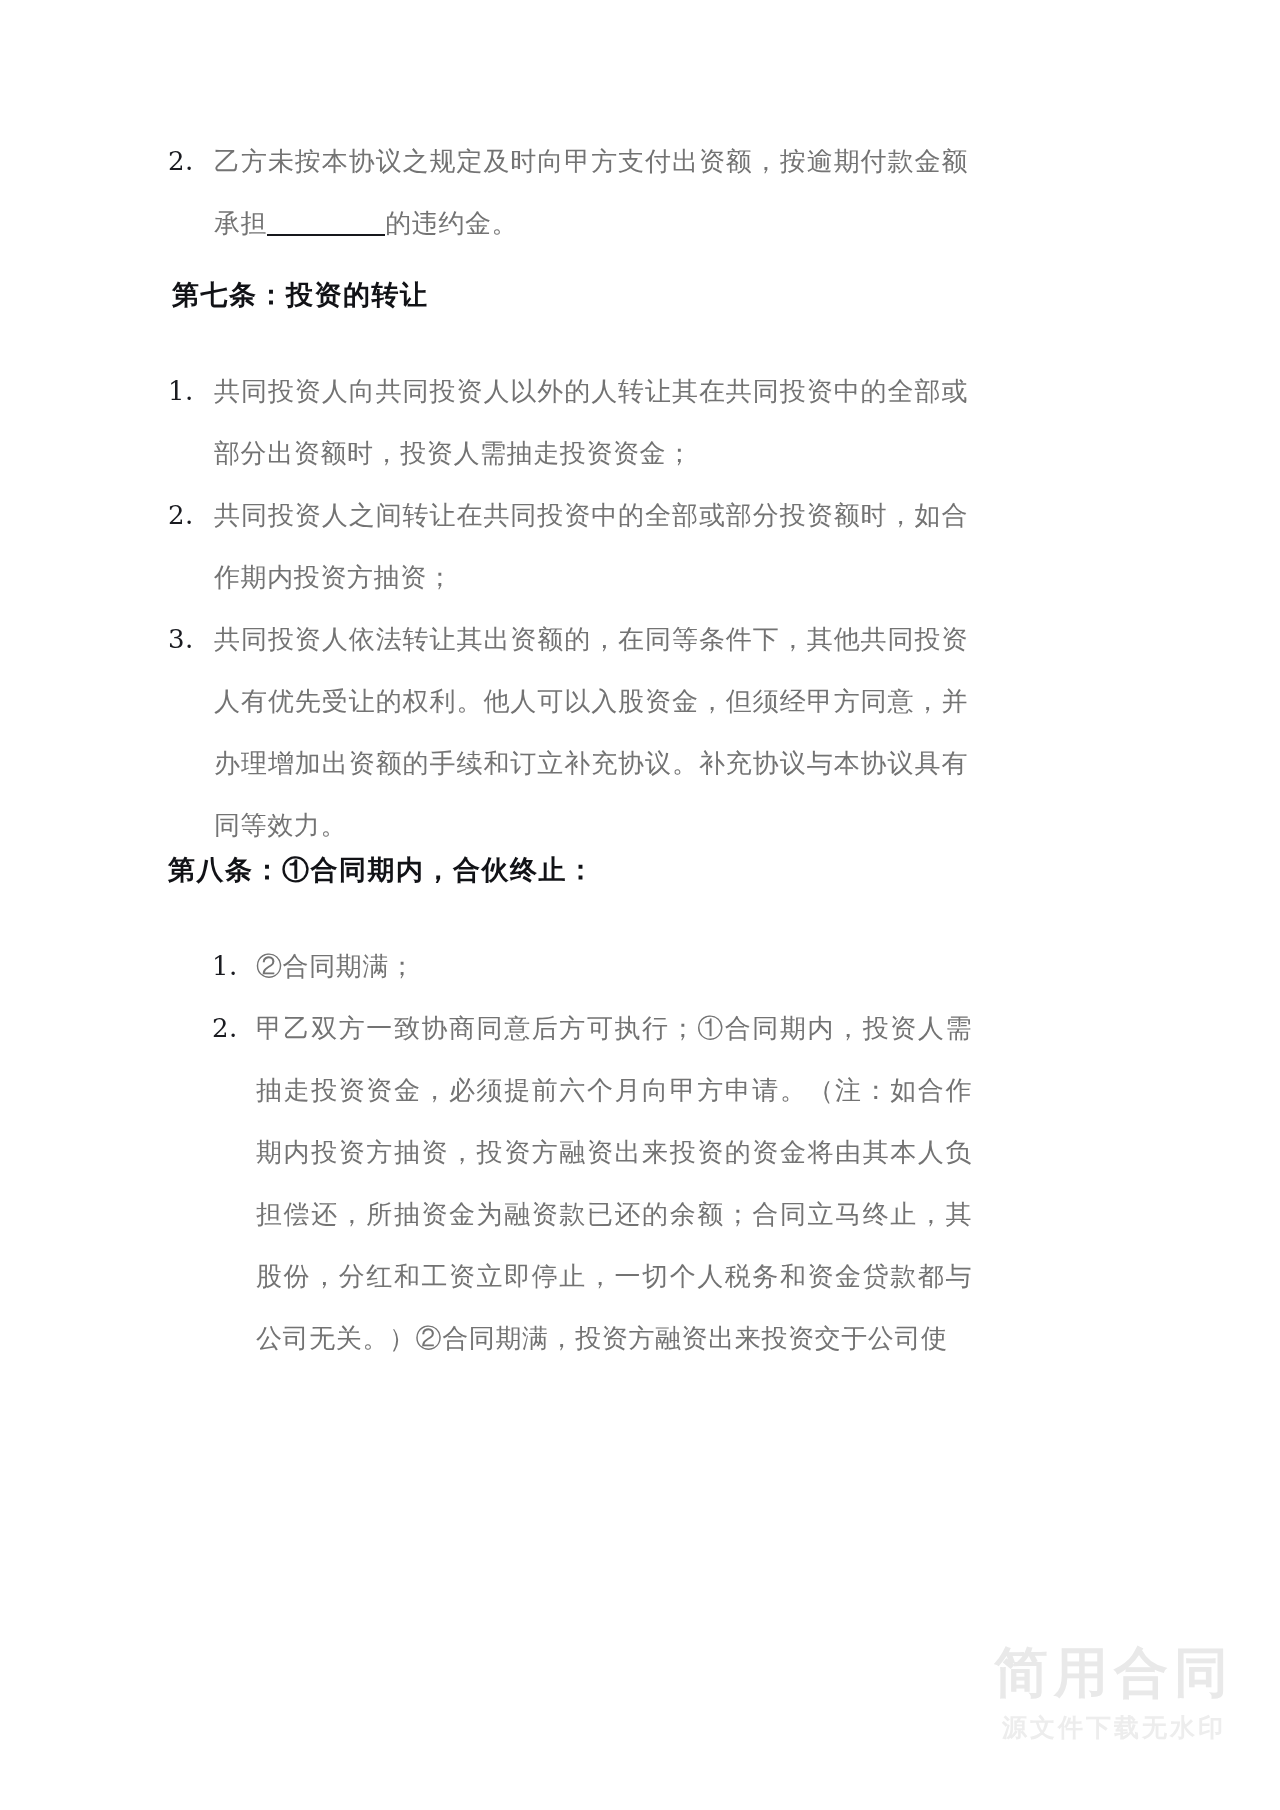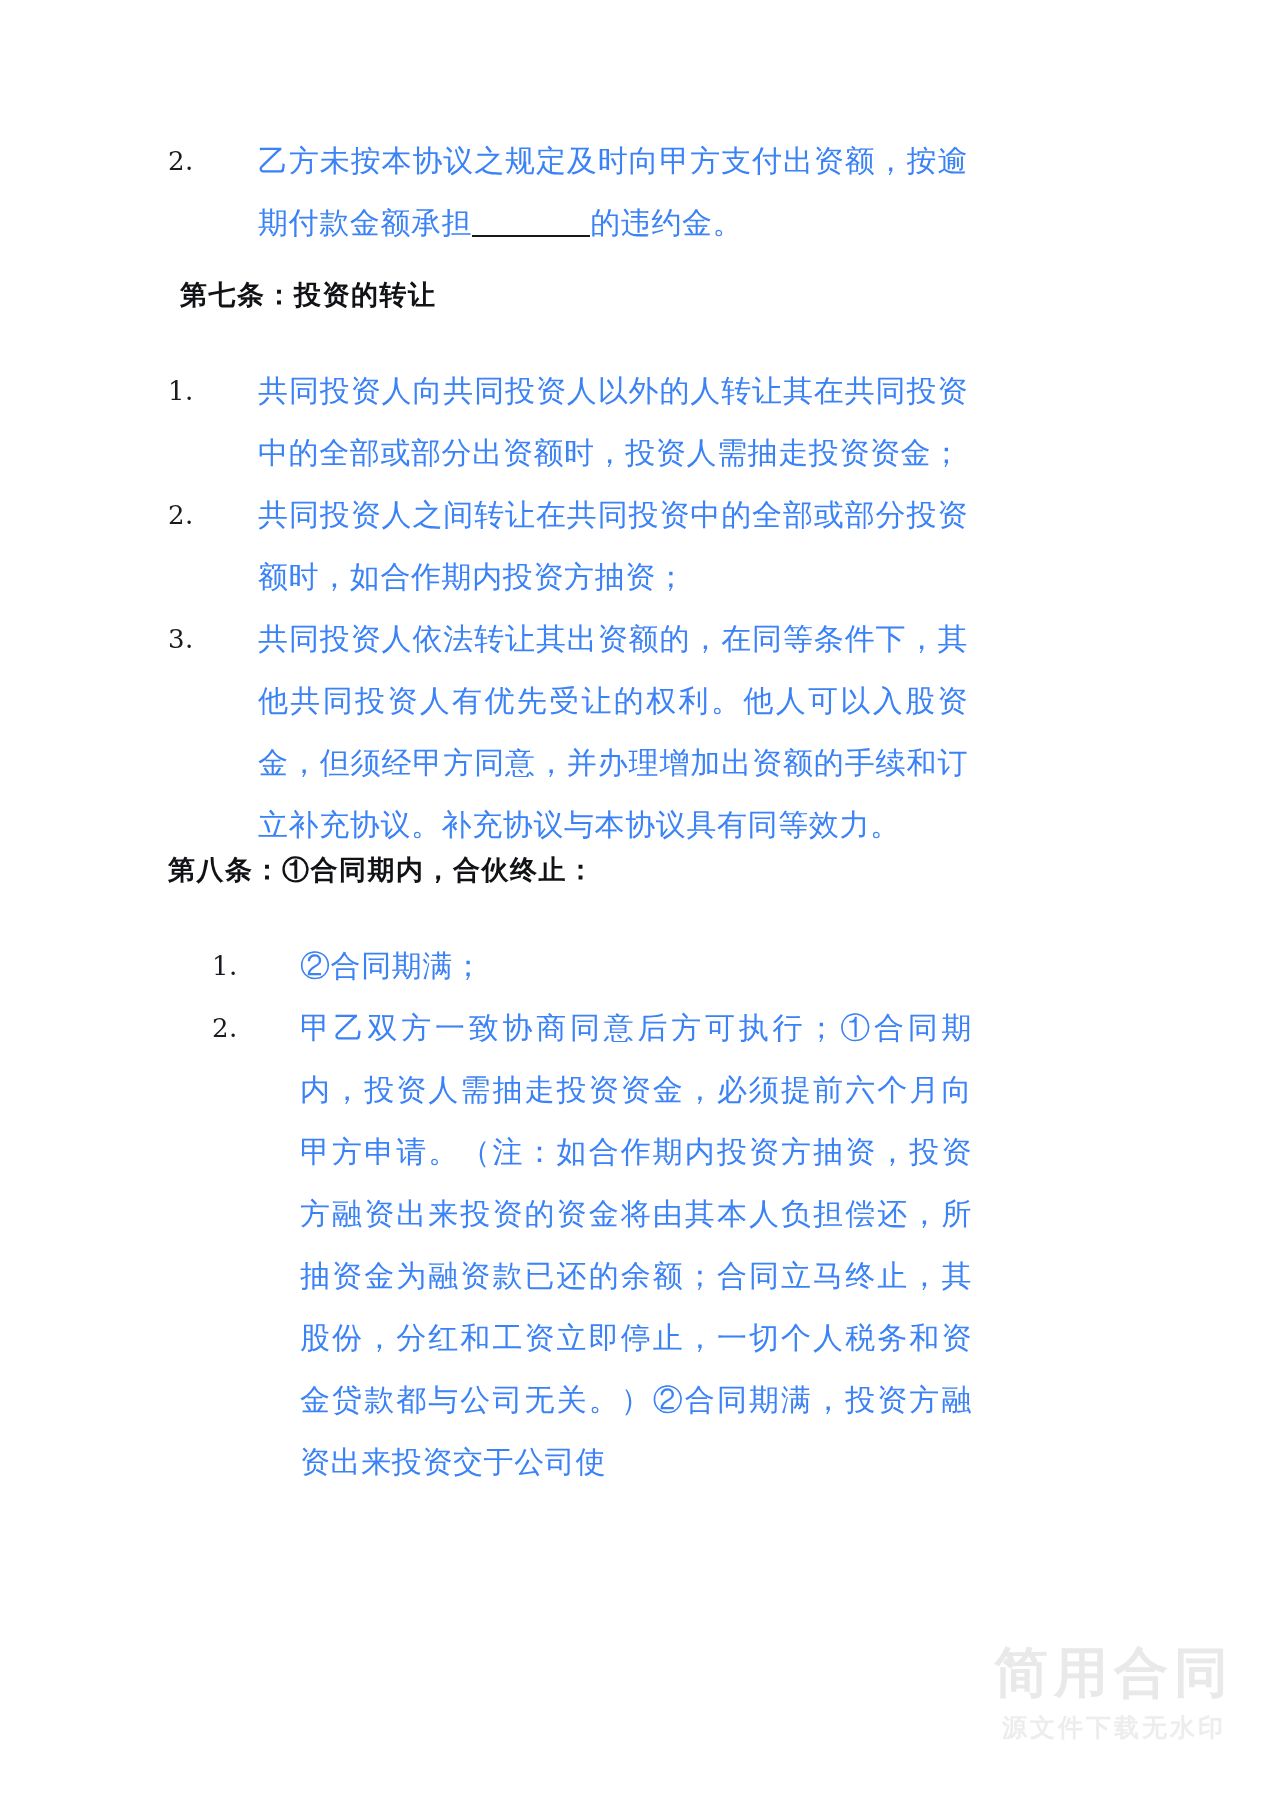--- a/index.html
+++ b/index.html
@@ -47,40 +47,39 @@
   .numlist .marker {
     flex: 0 0 auto;
     width: 46px;
     font-size: 26px;
     line-height: 62px;
     letter-spacing: 0.5px;
     color: #1a1b20;
   }
   .numlist .body {
     flex: 1 1 auto;
-    font-size: 30px;
+    font-size: 26px;
     line-height: 62px;
     letter-spacing: 0.6px;
-    color: #3b82f6;
+    color: #737373;
     text-align: justify;
     text-justify: inter-ideograph;
-    margin-left: 44px;
   }
 
   
   .blank {
     display: inline-block;
     width: 118px;
     border-bottom: 2.5px solid #17181c;
     vertical-align: -4px;
   }
 
   
   .b-clause6-item2 { position: absolute; left: 0;  top: 130px;  width: 800px; }
-  .b-head7         { position: absolute; left: 12px;  top: 275px;  width: 800px; }
+  .b-head7         { position: absolute; left: 4px;  top: 275px;  width: 800px; }
   .b-list7         { position: absolute; left: 0;  top: 360px;  width: 800px; }
   .b-head8         { position: absolute; left: 0;  top: 850px;  width: 800px; }
   .b-list8         { position: absolute; left: 44px; top: 935px; width: 760px; }
 
   .b-list8 .marker { width: 44px; }
 
   
   .watermark {
     position: absolute;
     right: 46px;

